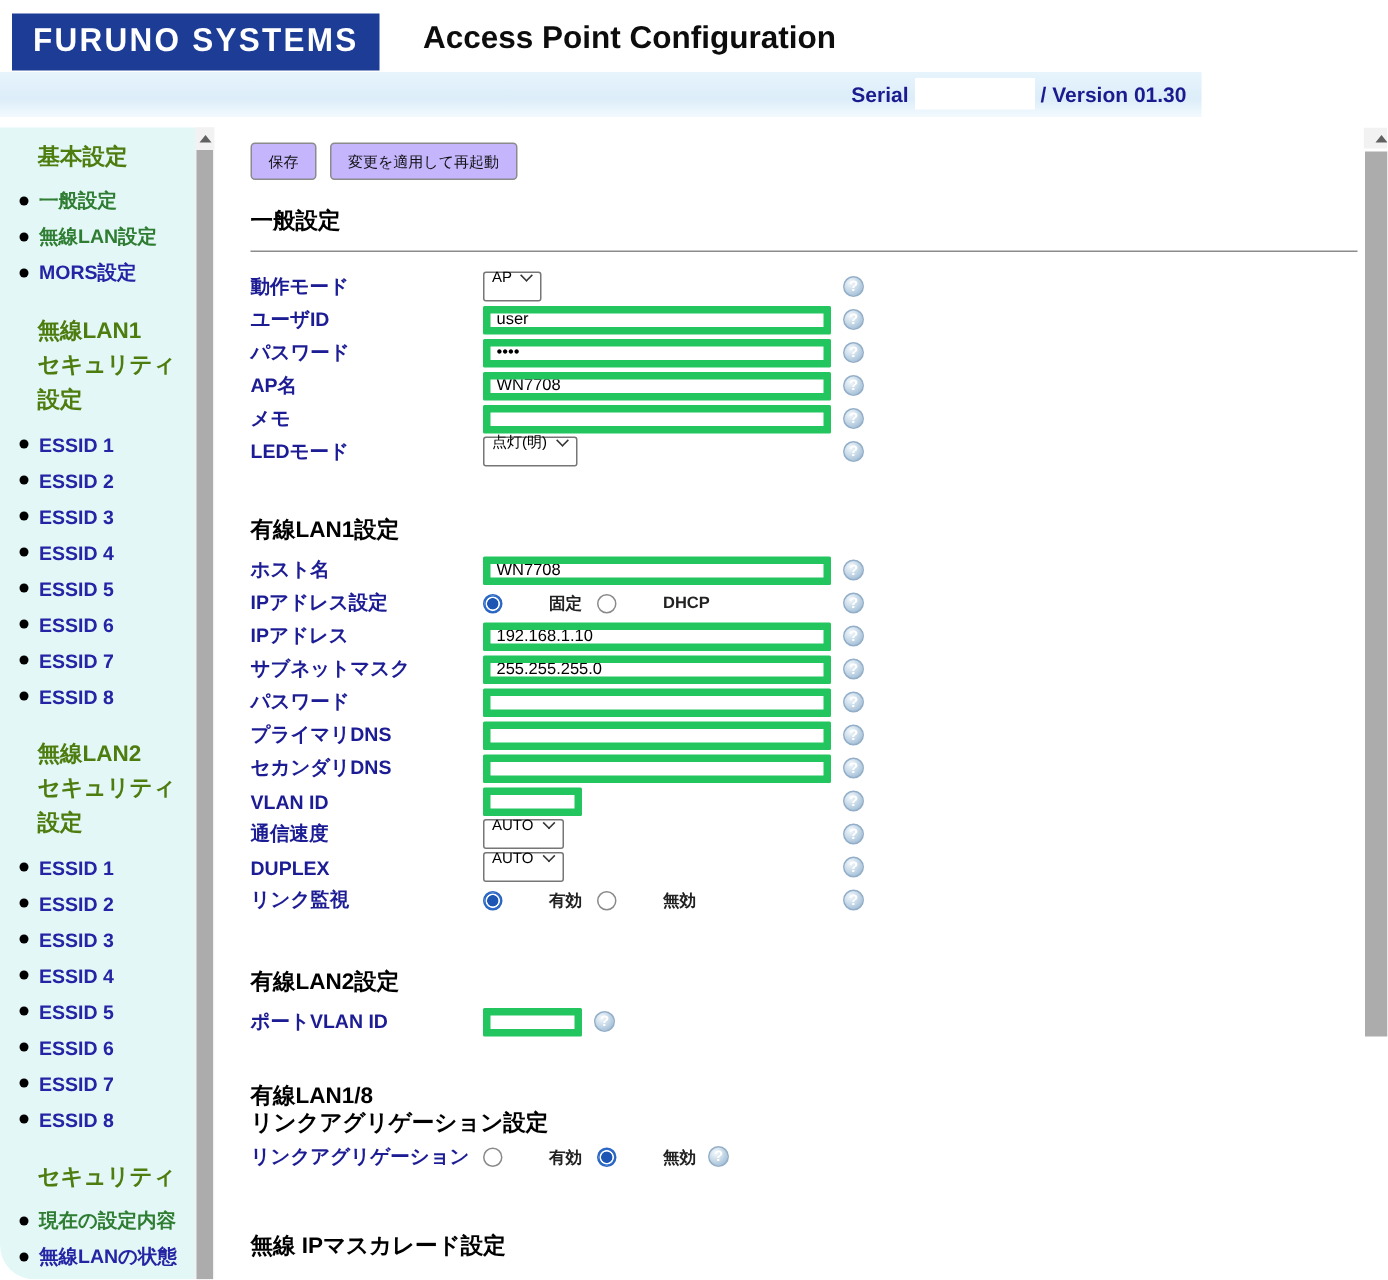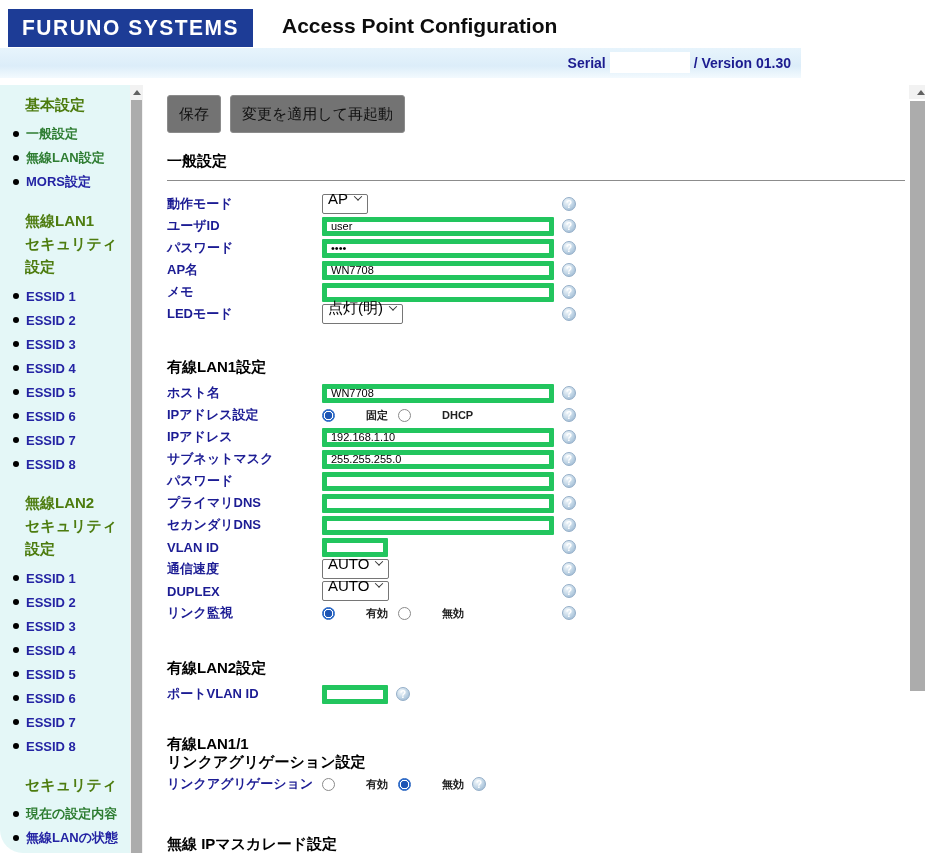--- a/index.html
+++ b/index.html
@@ -41,41 +41,41 @@
   .scroll-arrow .tri { width:0; height:0; border-left:4px solid transparent;
     border-right:4px solid transparent; border-bottom:5px solid #616161; }
   .scroll-thumb { position:absolute; left:1px; right:1px; background:#acacac; }
   .side-thumb { top:15px; bottom:0; }
   .main-thumb { top:16px; height:590px; }
 
   
   .main { position:absolute; left:143px; top:85px; width:766px; height:768px;
     background:#fff; padding:10px 0 0 24px; overflow:hidden; }
   .toolbar { display:flex; gap:9px; }
-  .btn { height:38px; padding:2px 11px; background:#737373; border:1px solid #8b8b8b;
-    border-radius:3px; font-size:15px; color:#111; font-family:inherit; cursor:pointer; }
+  .btn { height:25px; padding:2px 11px; background:#c4b5fd; border:1px solid #8b8b8b;
+    border-radius:3px; font-size:10px; color:#111; font-family:inherit; cursor:pointer; }
   h2.section-title { font-size:15px; font-weight:bold; color:#000; line-height:18px; }
   .t-general { margin-top:19px; }
   .t-lan1 { margin-top:33px; }
   .t-lan2 { margin-top:35px; }
   .t-lag { margin-top:30px; white-space:pre-line; line-height:22px; }
   .t-masq { margin-top:40px; }
   hr.rule { border:none; border-top:1px solid #8c8c8c; margin-top:10px; width:738px; }
   .rows { margin-top:12px; }
   .rows.tight { margin-top:6px; }
   .rows.tighter { margin-top:2px; }
   .row { display:flex; align-items:center; height:22px; }
   .lbl { width:155px; flex:0 0 auto; color:#1c1c94; font-weight:bold; font-size:13px; }
   .ctl { width:240px; flex:0 0 auto; display:flex; align-items:center; }
   .ctl.auto { width:auto; margin-right:8px; }
   .inp { width:232px; height:19px; border:5px solid #22c55e; border-radius:1px;
     font-size:11px; padding:1px 4px; font-family:inherit; color:#000; background:#fff; }
   .inp.small { width:66px; }
   .selbox { display:inline-flex; align-items:center; height:20px; border:1px solid #767676;
-    border-radius:2px; background:#fff; padding:0 6px 12px 5px; font-size:15px; color:#000; cursor:default; }
+    border-radius:2px; background:#fff; padding:0 6px 12px 5px; font-size:10px; color:#000; cursor:default; }
   .chev { width:6px; height:6px; border-right:1.5px solid #333; border-bottom:1.5px solid #333;
     transform:rotate(45deg) translate(-1px,-1px); margin-left:7px; }
   .radio-group { display:flex; align-items:center; gap:10px; }
   .radio-opt { display:flex; align-items:center; gap:4px; }
   .radio { width:13px; height:13px; border-radius:50%; border:1px solid #8a8a8a; background:#fff; }
   .radio.sel { border:1px solid #2a65c0;
     background:radial-gradient(circle at 50% 50%, #1d55b4 0 3.5px, #ffffff 4px 4.5px, #3170cf 5px); }
   .radio-lab { font-size:11px; font-weight:bold; color:#222;padding-left:27px; }
   .help { width:14px; height:14px; flex:0 0 auto; border-radius:50%;
     background:radial-gradient(circle at 35% 30%, #f4f9fc, #bed3e4 55%, #9cb8d2 90%);
@@ -374,21 +374,21 @@
     <div class="rows tight">
       <div class="row">
         <div class="lbl">ポートVLAN ID</div>
         <div class="ctl auto">
             <input class="inp small" value="" style="">
           </div>
         <span class="help">?</span>
       </div>
     </div>
 
-    <h2 class="section-title t-lag">有線LAN1/1
+    <h2 class="section-title t-lag">有線LAN1/8
 リンクアグリゲーション設定</h2>
     <div class="rows tighter">
       <div class="row">
         <div class="lbl">リンクアグリゲーション</div>
         <div class="ctl auto">
           <div class="radio-group">
             <span class="radio-opt">
                 <span class="radio"></span>
                 <span class="radio-lab">有効</span>
               </span>

